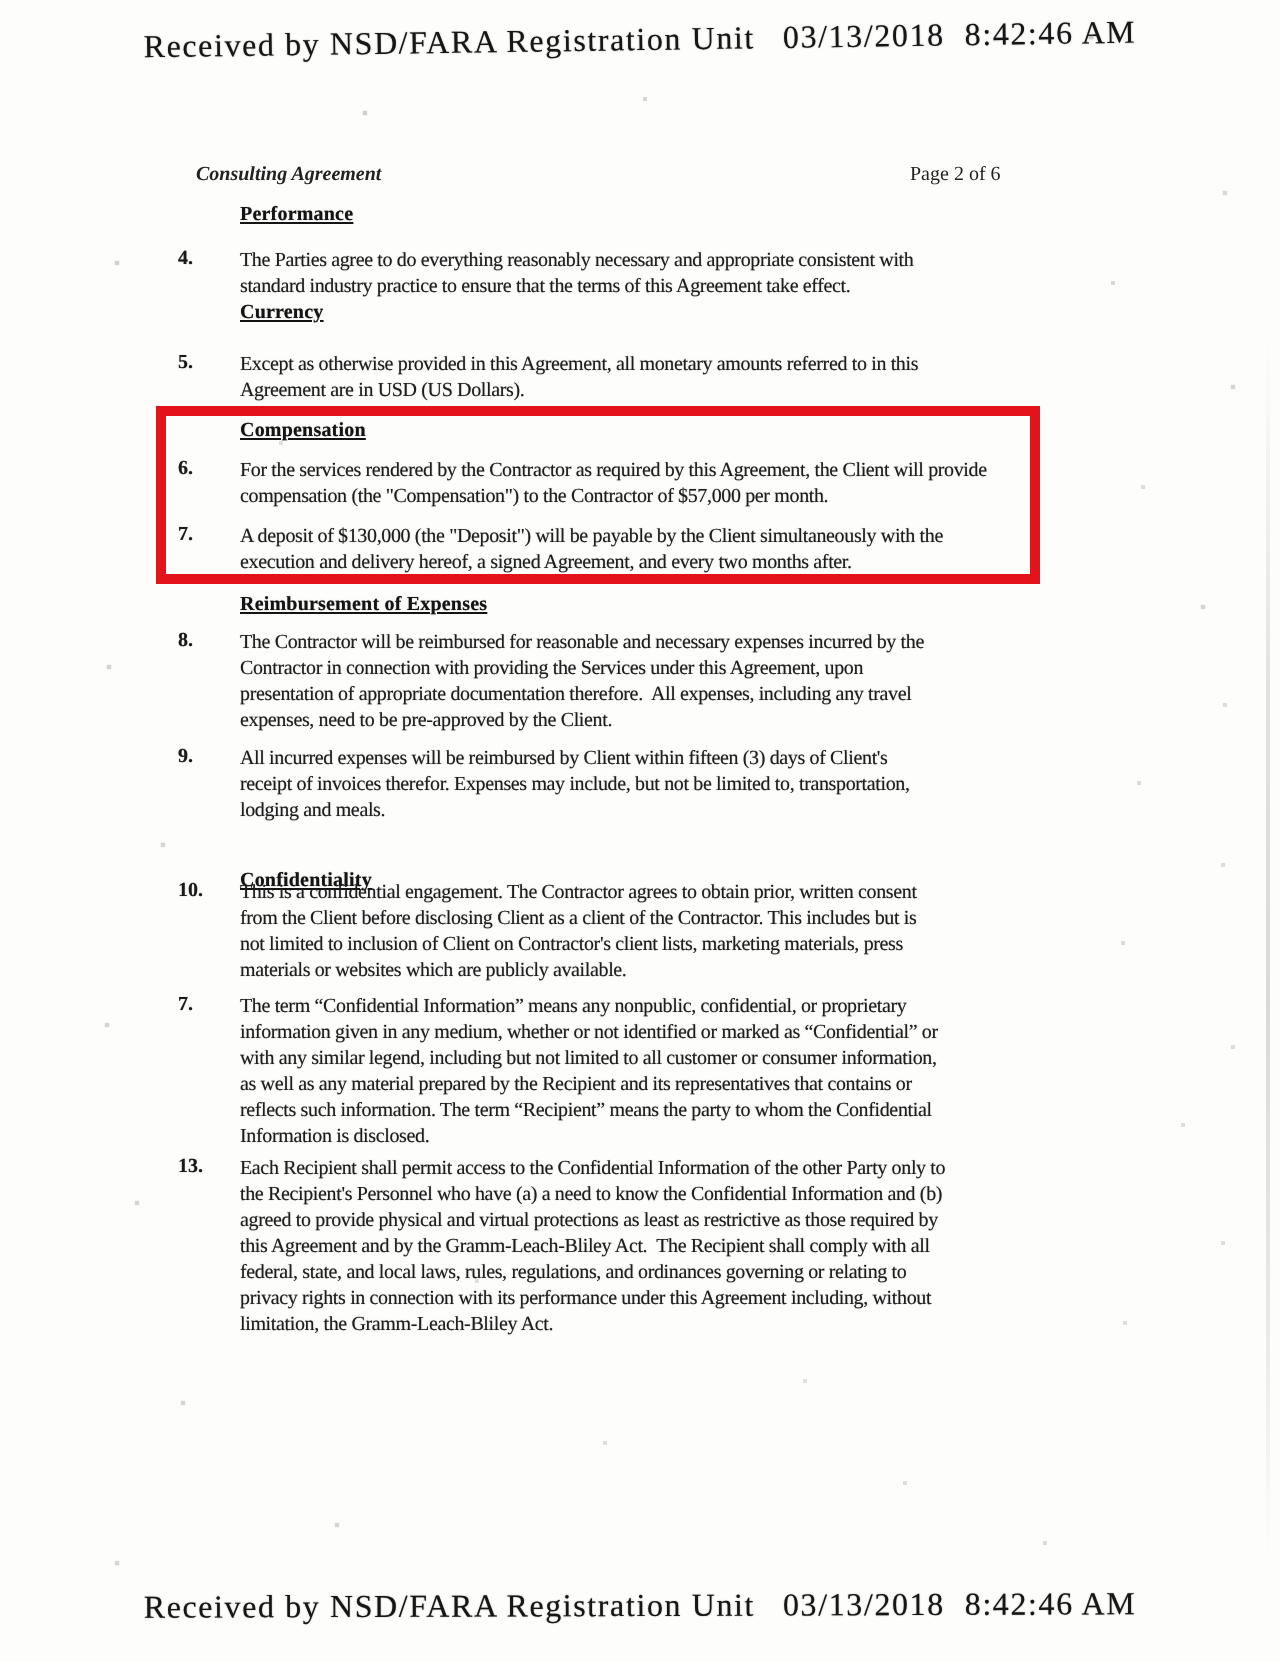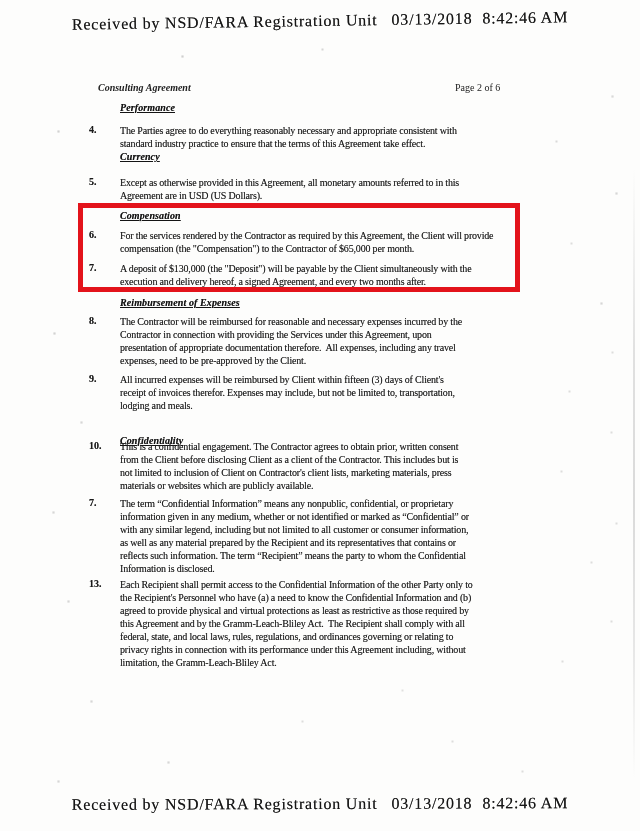--- a/index.html
+++ b/index.html
@@ -34,21 +34,20 @@
   }
 
   
   .content{position:absolute;left:120px;top:0;width:440px;}
   .sec-heading{
     position:absolute;left:0;
     font-size:10px;font-weight:bold;text-decoration:underline;
     color:#141414;letter-spacing:0.1px;
     text-shadow:0 0 0.5px rgba(20,20,20,0.6);
     white-space:nowrap;
-    font-style:italic;
   }
   .clause{position:absolute;left:0;width:440px;}
   .clause .num{
     position:absolute;left:-31px;top:0;width:26px;
     font-size:10px;font-weight:bold;color:#1a1a1a;
     text-shadow:0 0 0.5px rgba(20,20,20,0.55);
   }
   .clause .txt{
     font-size:10px;line-height:13px;letter-spacing:-0.18px;
     white-space:pre;color:#1e1e1e;
@@ -113,21 +112,21 @@
     <div class="clause" style="top:176px">
       <span class="num">5.</span>
       <div class="txt">Except as otherwise provided in this Agreement, all monetary amounts referred to in this
 Agreement are in USD (US Dollars).</div>
     </div>
 
     <div class="sec-heading" style="top:210px">Compensation</div>
     <div class="clause" style="top:229px">
       <span class="num">6.</span>
       <div class="txt">For the services rendered by the Contractor as required by this Agreement, the Client will provide
-compensation (the "Compensation") to the Contractor of $65,000 per month.</div>
+compensation (the "Compensation") to the Contractor of $57,000 per month.</div>
     </div>
     <div class="clause" style="top:262px">
       <span class="num">7.</span>
       <div class="txt">A deposit of $130,000 (the "Deposit") will be payable by the Client simultaneously with the
 execution and delivery hereof, a signed Agreement, and every two months after.</div>
     </div>
 
     <div class="sec-heading" style="top:297px">Reimbursement of Expenses</div>
     <div class="clause" style="top:315px">
       <span class="num">8.</span>

